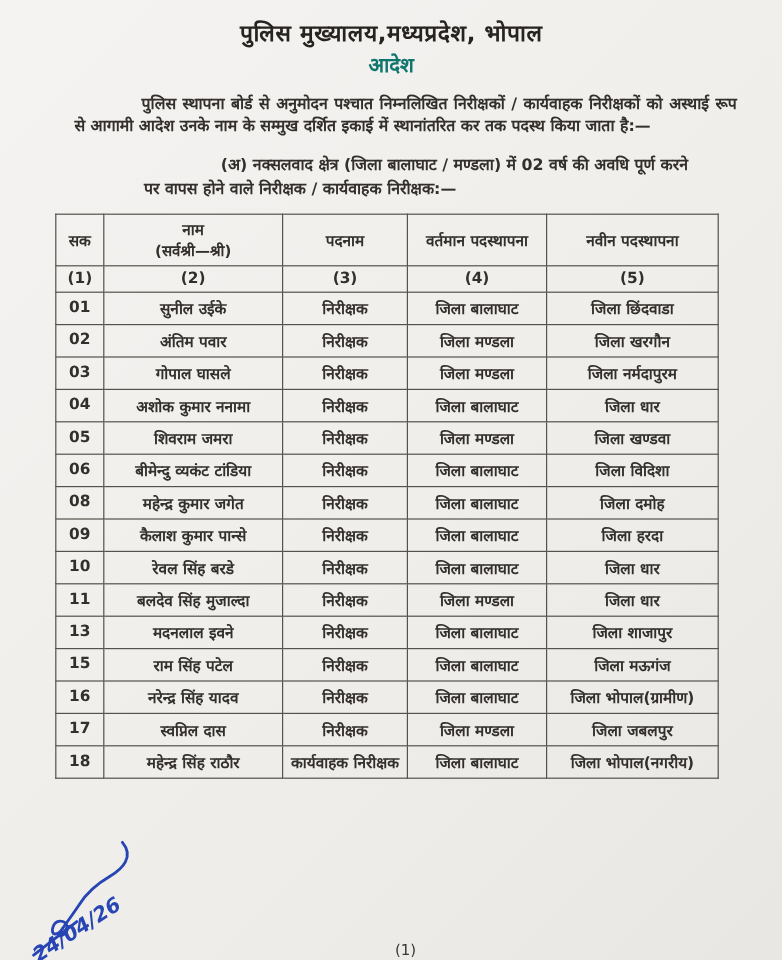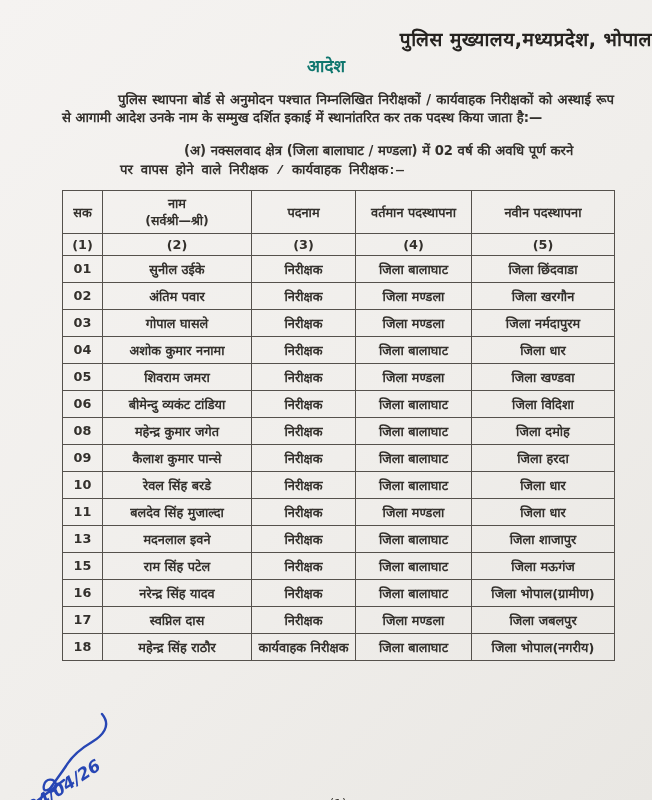--- a/index.html
+++ b/index.html
@@ -6,23 +6,23 @@
   body{
     width:652px;height:800px;
     background:linear-gradient(135deg,#f5f3f1 0%,#f0eeeb 55%,#e9e7e3 100%);
     font-family:"DejaVu Sans",sans-serif;
     color:#2e2b28;
     position:relative;
     overflow:hidden;
   }
   .page{position:relative;width:652px;height:800px;}
   .doc-title{
-    text-align:right;
+    text-align:center;
     font-size:19px;font-weight:bold;
-    margin:26px 0 2px 0;
+    margin:14px 0 2px 0;
     letter-spacing:.5px;
     color:#262320;
   }
   .doc-subtitle{
     text-align:center;
     font-size:17px;font-weight:bold;
     margin:2px 0 14px 0;
     color:#0f766e;
   }
   .intro{
@@ -36,23 +36,23 @@
     color:#33302c;
   }
   .section-head{
     margin:10px 30px 10px 120px;
     font-size:13.2px;
     font-weight:bold;
     line-height:1.45;
     color:#33302c;
   }
   .section-head .line1{display:block;text-indent:64px;}
-  .section-head .line2{display:block;font-family:Liberation Mono, monospace;}
+  .section-head .line2{display:block;}
   table.order-table{
-    margin-left:62px;
+    margin-left:46px;
     width:552px;
     border-collapse:collapse;
     table-layout:fixed;
     background:transparent;
     border-radius:22px;
   }
   .order-table th,.order-table td{
     border:1px solid #55514c;
     font-size:12.8px;
     text-align:center;

